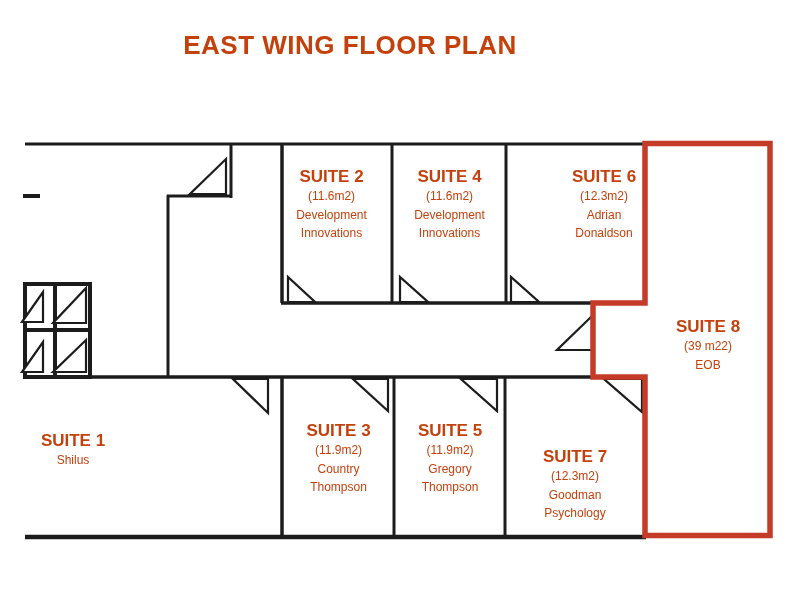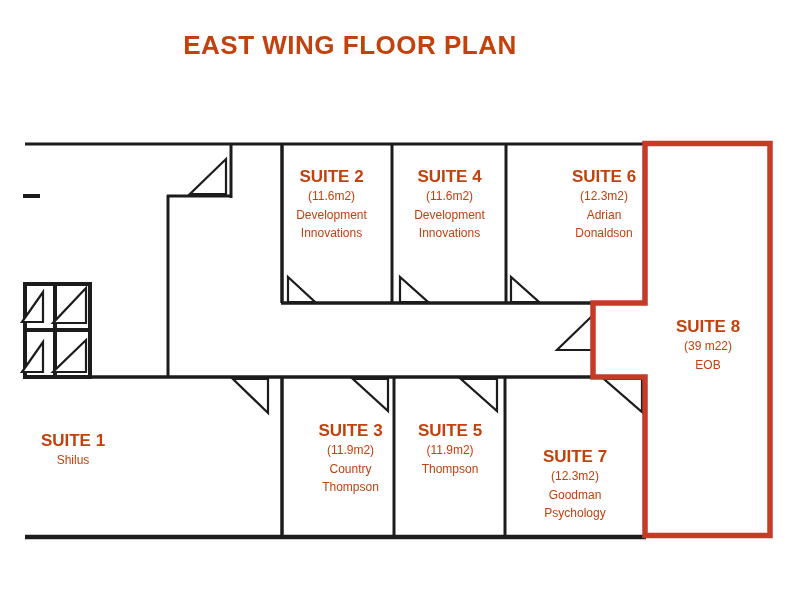--- a/index.html
+++ b/index.html
@@ -75,37 +75,38 @@
     <div class="suite-line"></div>
   </div>
 
   <div class="label" style="left:280px; top:167px; width:103px;">
     <div class="suite-name">SUITE 2</div>
     <div class="suite-area">(11.6m2)</div>
     <div class="suite-line">Development</div>
     <div class="suite-line">Innovations</div>
   </div>
 
-  <div class="label" style="left:284px; top:421px; width:109px;margin-left:12px;">
+  <div class="label" style="left:284px; top:421px; width:109px;">
     <div class="suite-name">SUITE 3</div>
     <div class="suite-area">(11.9m2)</div>
     <div class="suite-line">Country</div>
     <div class="suite-line">Thompson</div>
   </div>
 
   <div class="label" style="left:394px; top:167px; width:111px;text-align:center;">
     <div class="suite-name">SUITE 4</div>
     <div class="suite-area">(11.6m2)</div>
     <div class="suite-line">Development</div>
     <div class="suite-line">Innovations</div>
   </div>
 
   <div class="label" style="left:396px; top:421px; width:108px;">
     <div class="suite-name">SUITE 5</div>
     <div class="suite-area">(11.9m2)</div>
+    <div class="suite-line">Gregory</div>
     <div class="suite-line">Thompson</div>
   </div>
 
   <div class="label" style="left:536px; top:167px; width:136px;">
     <div class="suite-name">SUITE 6</div>
     <div class="suite-area">(12.3m2)</div>
     <div class="suite-line">Adrian</div>
     <div class="suite-line">Donaldson</div>
   </div>
 

